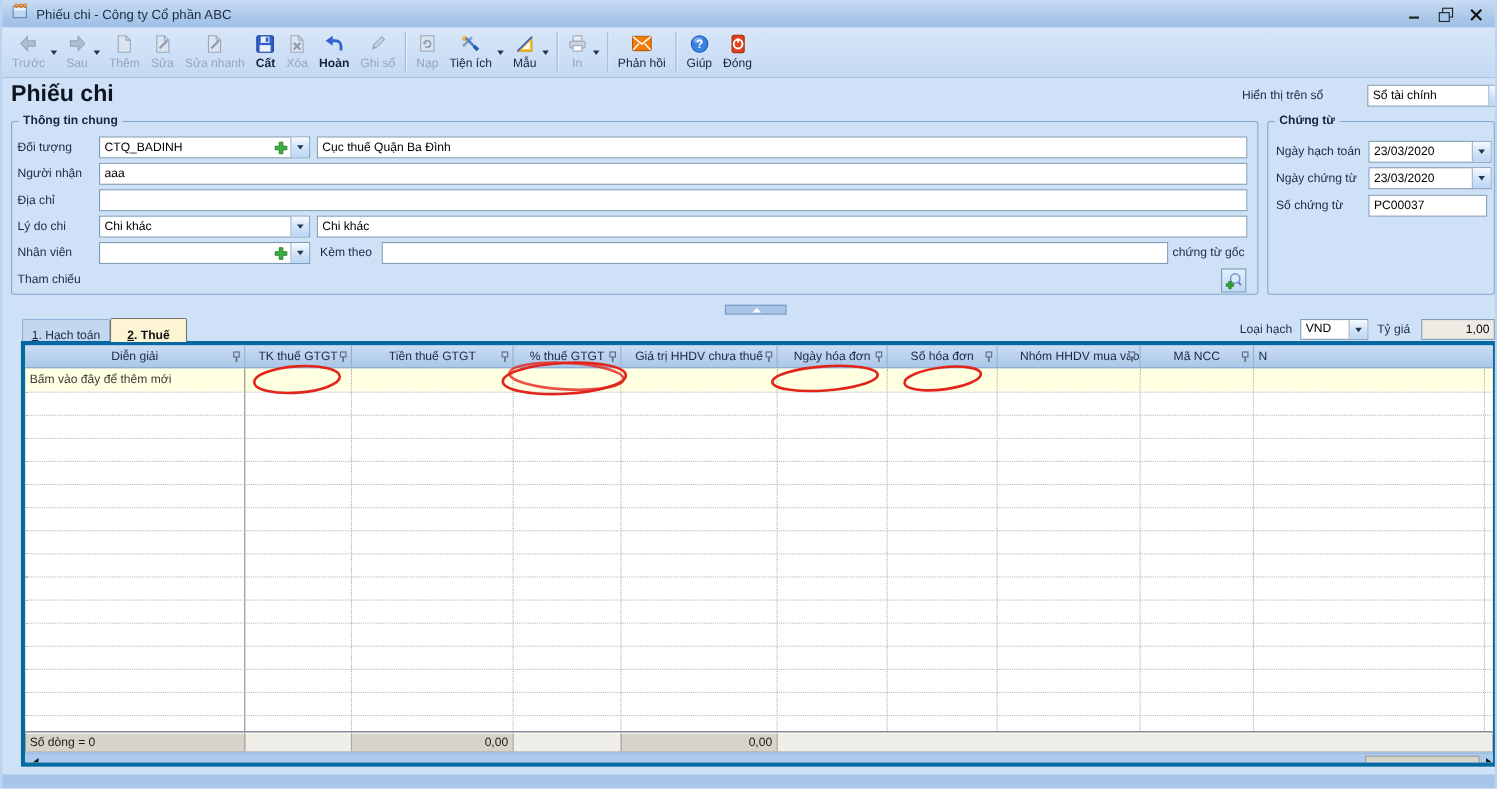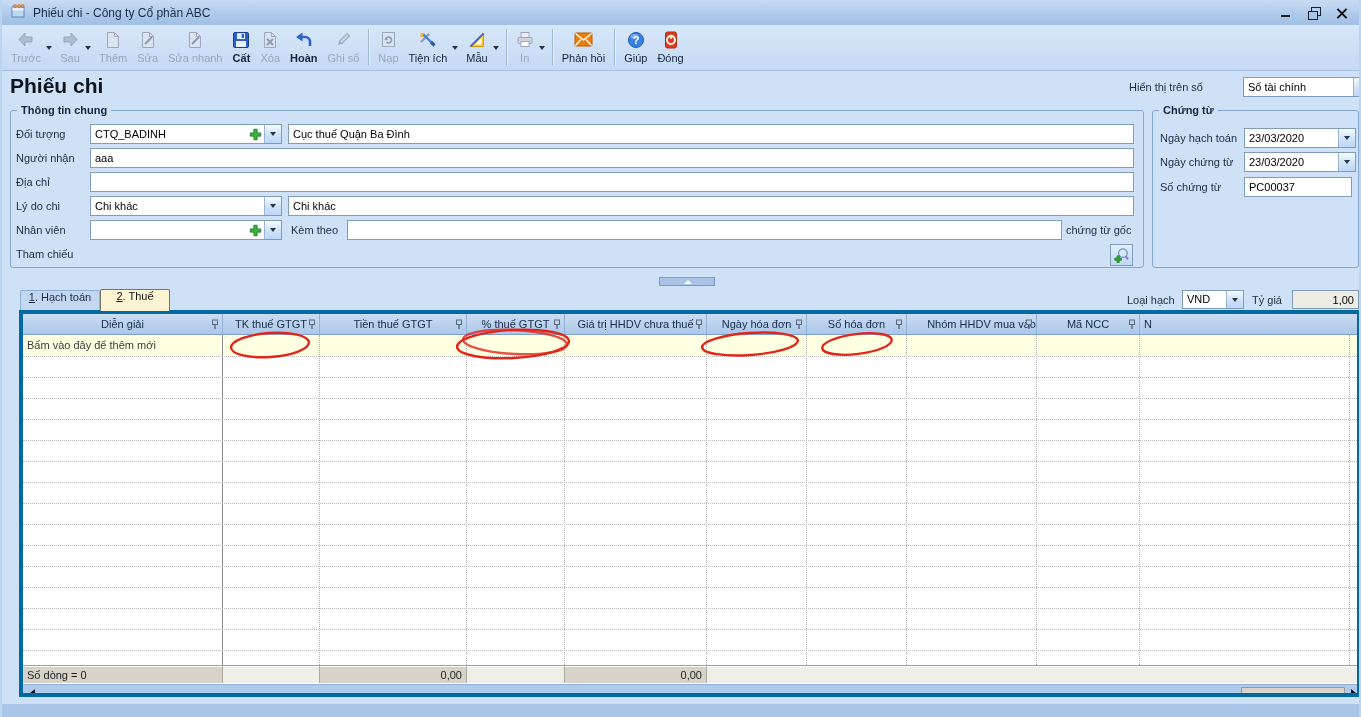--- a/index.html
+++ b/index.html
@@ -41,22 +41,22 @@
   .combo .val { flex:1; font-size:11px; padding:3px 4px 0; white-space:nowrap; overflow:hidden; }
   .combo .plusbox { width:18px; display:flex; align-items:center; justify-content:center; }
   .combo .arrowbtn { width:17px; background:linear-gradient(#F7FBFE,#D2E4F8 50%,#BCD6F5); border-left:1px solid #9AB5D2; display:flex; align-items:center; justify-content:center; }
   .mini-btn { position:absolute; width:23px; height:22px; border:1px solid #7F9DB9; background:linear-gradient(#E3F0FC,#BDD8F4); display:flex; align-items:center; justify-content:center; }
 
   
   .splitter { position:absolute; left:657px; top:277px; width:56px; height:9px; background:#A9C4E6; border:1px solid #7B9CC6; }
   .splitter::after { content:""; position:absolute; left:24px; top:2px; width:0; height:0; border-left:4px solid transparent; border-right:4px solid transparent; border-bottom:4px solid #fff; }
 
   
-  .tab { position:absolute; height:21px; font-size:11px; display:flex; align-items:flex-start; justify-content:center; border:1px solid #8FAFD6; border-bottom:none; color:#1b2a46; background:#C3D8F0; border-radius:2px 2px 0 0; }
-  .tab.active { background:#FCF4D2; border-color:#75756a; font-weight:normal; color:#111; z-index:3; }
+  .tab { position:absolute; height:21px; font-size:11px; display:flex; align-items:flex-end; justify-content:center; border:1px solid #8FAFD6; border-bottom:none; color:#1b2a46; background:#C3D8F0; border-radius:2px 2px 0 0; }
+  .tab.active { background:#FCF4D2; border-color:#75756a; font-weight:bold; color:#111; z-index:3; }
   .tab u { text-decoration:underline; }
 
   
   .grid { position:absolute; left:17px; top:310px; width:1342px; height:387px; border:4px solid #0369a1; background:#fff; overflow:hidden; }
   .gh { display:flex; height:21px; background:linear-gradient(#CBDDF3,#A9C6E8); }
   .gh-cell { position:relative; border-right:1px solid #93B1D8; border-bottom:1px solid #7FA0C8; font-size:11px; color:#17294b; display:flex; align-items:center; justify-content:center; flex-shrink:0; overflow:hidden; }
   .gh-cell .pin { position:absolute; right:2px; top:5px; }
   .add-row { position:absolute; top:21px; left:0; width:1340px; height:21px; background:#FFFFE1; }
   .add-text { position:absolute; left:4px; top:4px; font-size:11px; color:#3c3c3c; white-space:nowrap; }
   .gbody { position:absolute; top:42px; left:0; width:1340px; height:309px; background:#fff; }

